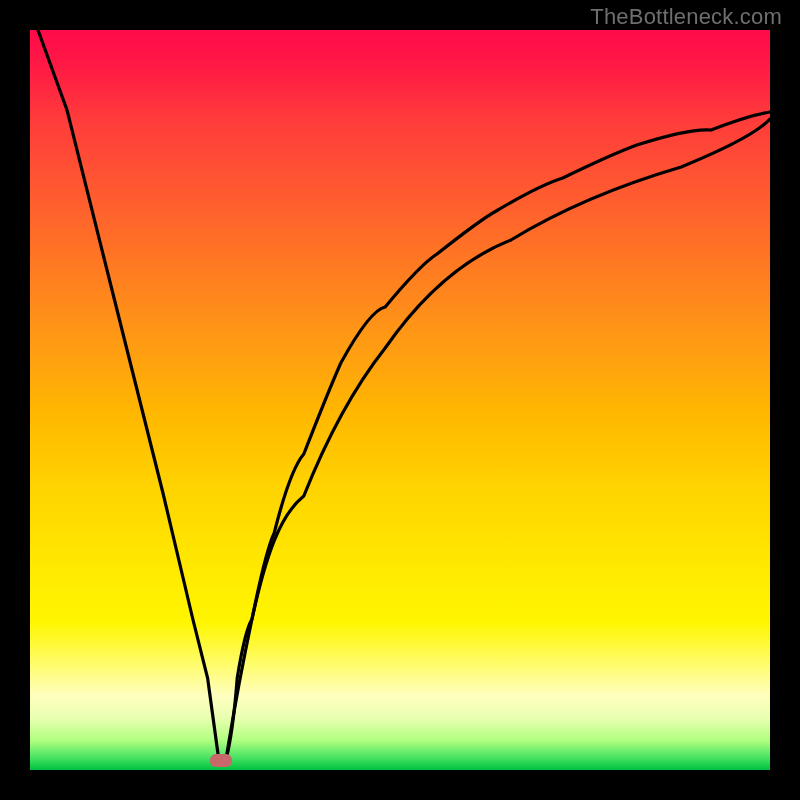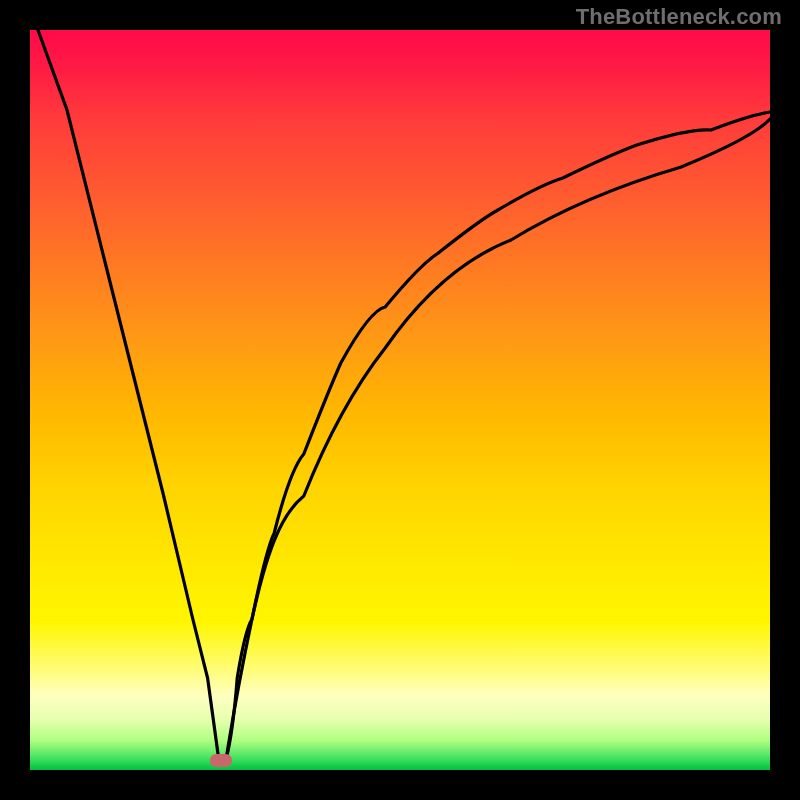--- a/index.html
+++ b/index.html
@@ -47,21 +47,21 @@
     left: 0;
     top: 0;
     width: 740px;
     height: 740px;
   }
   .watermark {
     position: absolute;
     top: 4px;
     right: 18px;
     font-size: 22px;
-    font-weight: 700;
+    font-weight: 400;
     color: #6e6e6e;
     letter-spacing: 0.2px;
     user-select: none;
   }
   .marker {
     position: absolute;
     width: 22px;
     height: 13px;
     background: #c9686a;
     border-radius: 6px;

